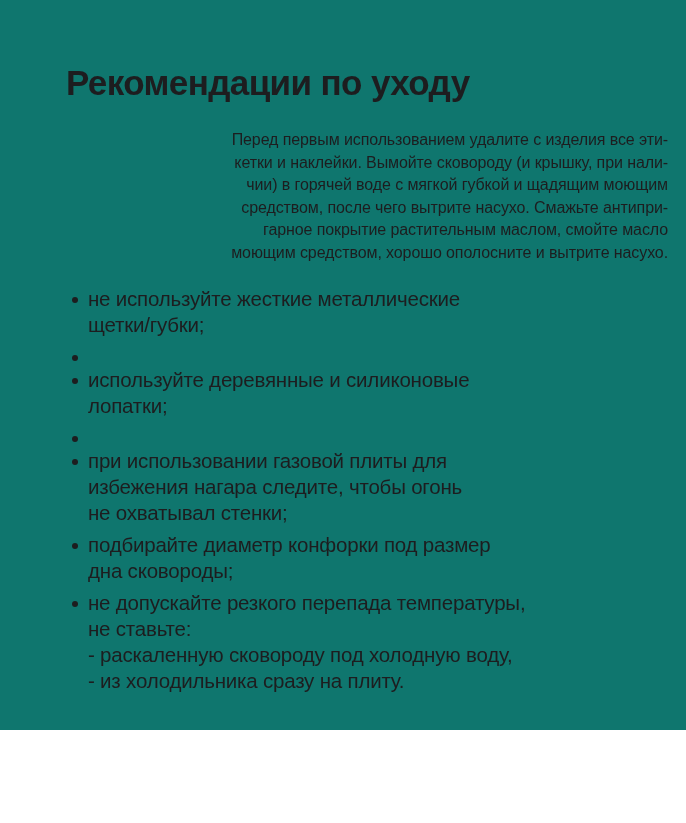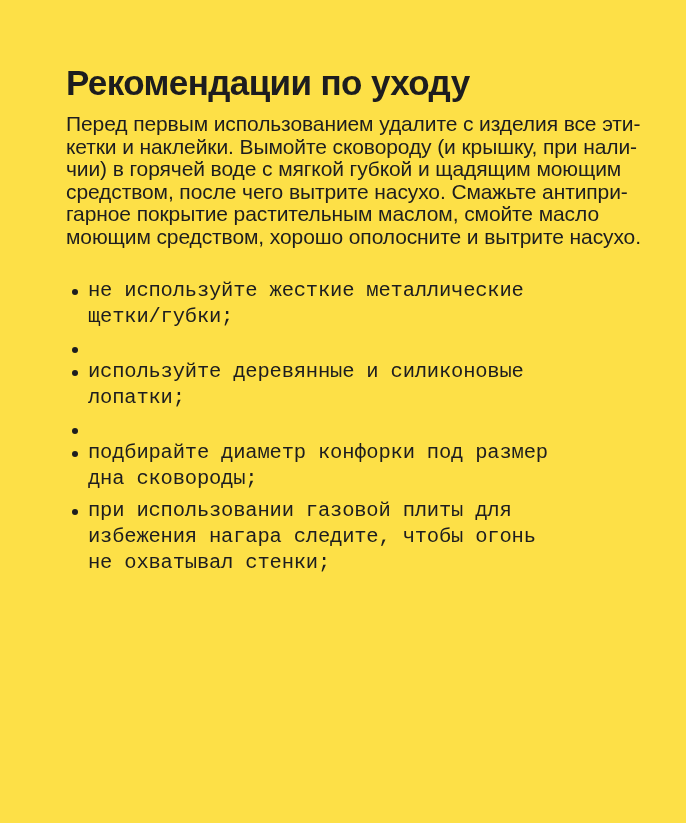--- a/index.html
+++ b/index.html
@@ -8,22 +8,22 @@
     width: 686px;
     height: 823px;
     background: #ffffff;
     font-family: "Liberation Sans", sans-serif;
     overflow: hidden;
   }
 
   .page {
     position: relative;
     width: 686px;
-    height: 823px;
-    background: #fde047;
+    height: 730px;
+    background: #0f766e;
     color: #1d1d1f;
   }
 
   .content {
     position: absolute;
     left: 66px;
     top: 62px;
     right: 18px;
   }
 
@@ -38,33 +38,33 @@
   .subtitle {
     margin-top: 23px;
     font-size: 17px;
     line-height: 21px;
     font-weight: 700;
     letter-spacing: -0.1px;
     color: #1d1d1f;
   }
 
   .intro {
-    margin-top: 10px;
-    font-size: 21px;
+    margin-top: 26px;
+    font-size: 16px;
     line-height: 22.5px;
     font-weight: 400;
     letter-spacing: -0.1px;
     color: #1d1d1f;
     white-space: pre-line;
+    text-align: right;
   }
 
   .tips {
-    margin-top: 30px;
+    margin-top: 22px;
     list-style: none;
-    font-family: Liberation Mono, monospace;
   }
 
   .tip {
     display: flex;
     align-items: flex-start;
     margin-bottom: 6px;
   }
 
   .dot {
     flex: none;
@@ -114,25 +114,32 @@
       <li class="tip">
         <span class="dot"></span>
         <span class="tip-text">используйте деревянные и силиконовые
 лопатки;</span>
       </li>
       <li class="tip">
         <span class="dot"></span>
       </li>
       <li class="tip">
         <span class="dot"></span>
+        <span class="tip-text">при использовании газовой плиты для
+избежения нагара следите, чтобы огонь
+не охватывал стенки;</span>
+      </li>
+      <li class="tip">
+        <span class="dot"></span>
         <span class="tip-text">подбирайте диаметр конфорки под размер
 дна сковороды;</span>
       </li>
       <li class="tip">
         <span class="dot"></span>
-        <span class="tip-text">при использовании газовой плиты для
-избежения нагара следите, чтобы огонь
-не охватывал стенки;</span>
+        <span class="tip-text">не допускайте резкого перепада температуры,
+не ставьте:
+- раскаленную сковороду под холодную воду,
+- из холодильника сразу на плиту.</span>
       </li>
     </ul>
 
   </div>
 </div>
 
 </body></html>

